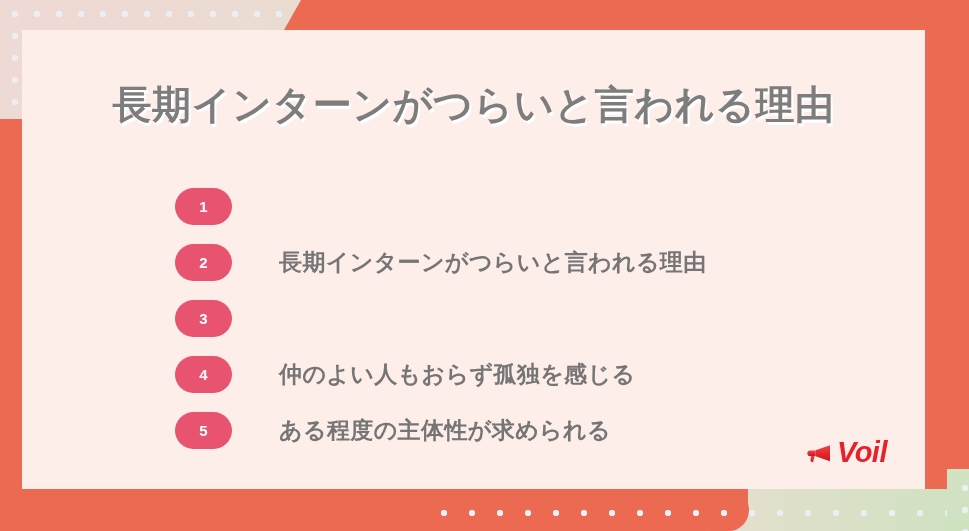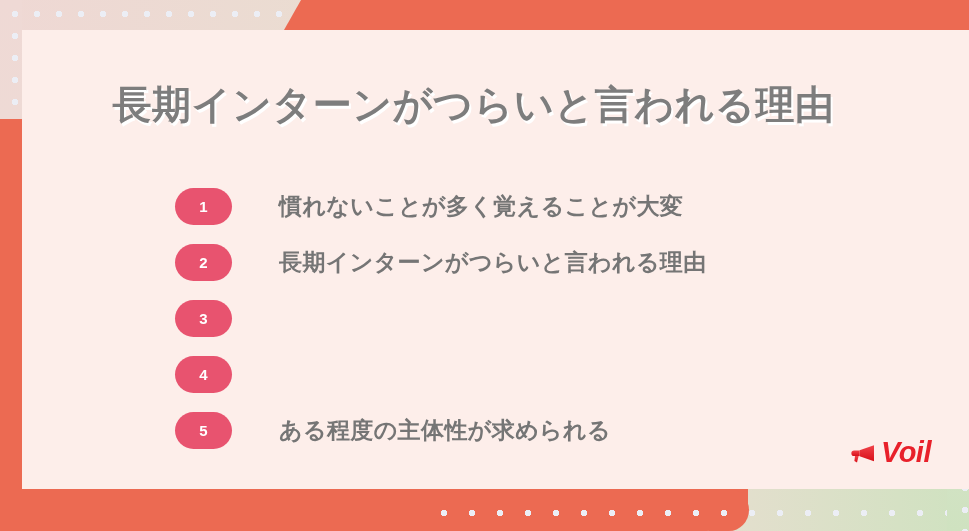--- a/index.html
+++ b/index.html
@@ -135,21 +135,20 @@
 
   
   .card {
     position: absolute;
     left: 22px;
     top: 30px;
     width: 903px;
     height: 459px;
     background: #fdeeea;
     z-index: 3;
-    padding-left: 44px;
   }
 
   
   .title {
     position: absolute;
     left: 0;
     top: 48px;
     width: 903px;
     text-align: center;
     font-size: 39px;
@@ -236,34 +235,34 @@
   <div class="band-bottom-coral"></div>
 
   <div class="card">
 
     <div class="title">長期インターンがつらいと言われる理由</div>
 
     <div class="list">
 
       <div class="list-item">
         <div class="badge">1</div>
-        <div class="item-text">慣れないことが多く覚えることが大変</div>
       </div>
 
       <div class="list-item">
         <div class="badge">2</div>
         <div class="item-text">長期インターンがつらいと言われる理由</div>
       </div>
 
       <div class="list-item">
         <div class="badge">3</div>
       </div>
 
       <div class="list-item">
         <div class="badge">4</div>
+        <div class="item-text">仲のよい人もおらず孤独を感じる</div>
       </div>
 
       <div class="list-item">
         <div class="badge">5</div>
         <div class="item-text">ある程度の主体性が求められる</div>
       </div>
 
     </div>
 
     <div class="logo">

